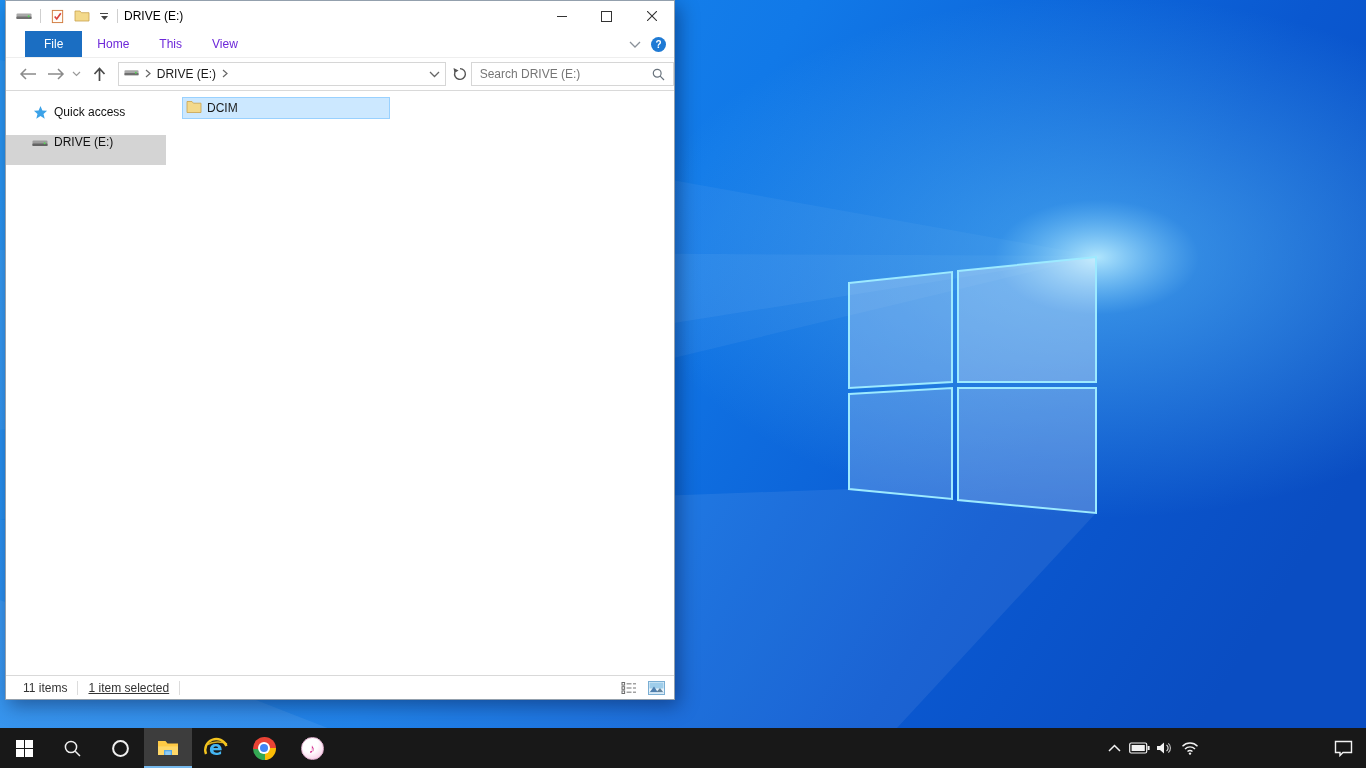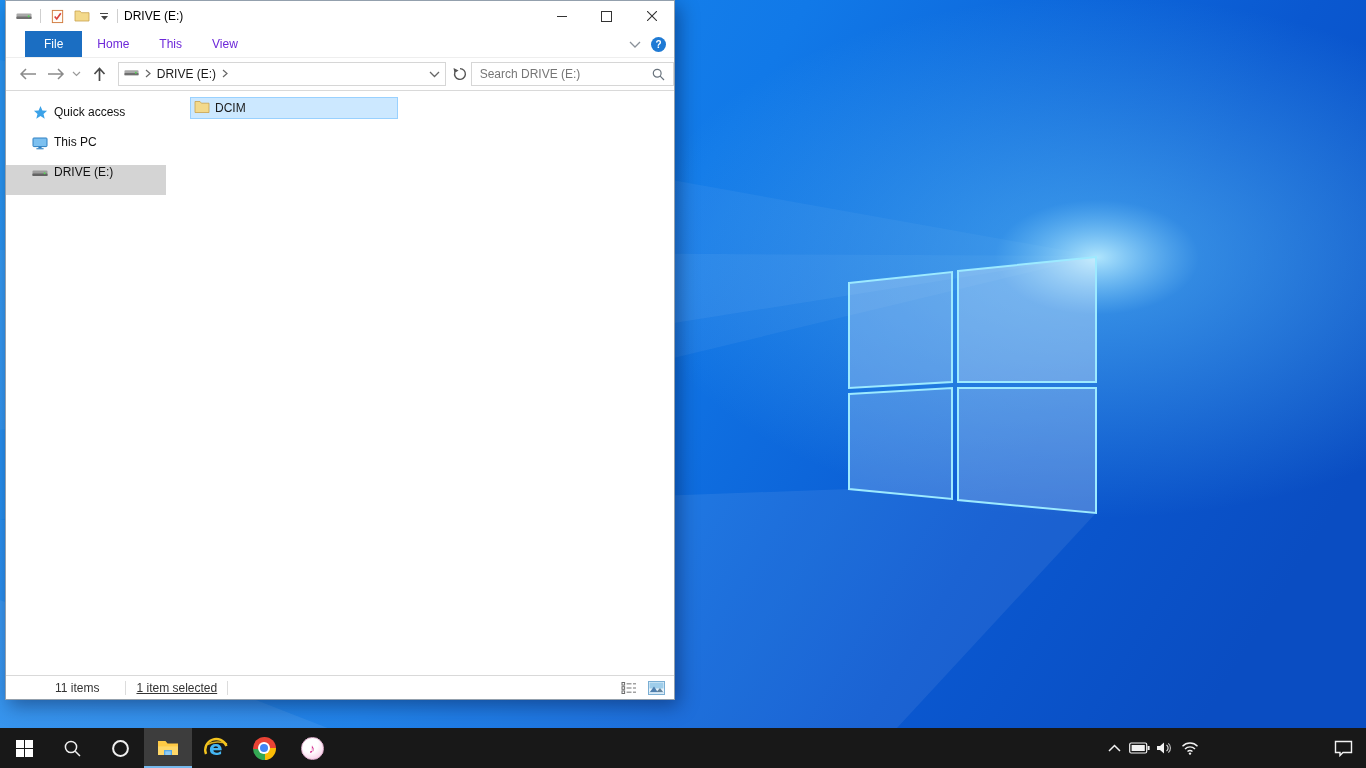--- a/index.html
+++ b/index.html
@@ -52,26 +52,26 @@
     font-size:12px;padding:0 0 0 8px;color:#222;background:transparent;}
   .searchbox input::placeholder{color:#767676;opacity:1;}
   .search-icon{padding:0 8px 0 4px;display:flex;}
   
   .winbody{flex:1;display:flex;min-height:0;}
   .sidebar{width:160px;flex:0 0 auto;padding-top:14px;}
   .side-item{height:30px;display:flex;align-items:flex-start;padding-left:26px;gap:6px;color:#111;}
   .side-item.selected{background:#d4d4d4;}
   .side-item .ico{width:16px;display:flex;justify-content:center;}
   .content{flex:1;position:relative;background:#fff;}
-  .file-item{position:absolute;left:24px;top:6px;width:208px;height:22px;box-sizing:border-box;
+  .file-item{position:absolute;left:16px;top:6px;width:208px;height:22px;box-sizing:border-box;
     background:#cce8ff;border:1px solid #99d1ff;display:flex;align-items:center;gap:5px;padding-left:3px;}
   
   .statusbar{height:23px;border-top:1px solid #d9d9d9;display:flex;align-items:center;
     color:#333;flex:0 0 auto;}
-  .statusbar .txt{padding:0 26px 0 17px;margin-left:32px;}
+  .statusbar .txt{padding:0 10px 0 17px;}
   .statusbar .txt2{padding:0 10px;text-decoration:underline;}
   .status-sep{width:1px;height:14px;background:#dcdcdc;}
   .status-right{margin-left:auto;display:flex;align-items:center;gap:7px;padding-right:8px;}
   .view-btn{display:flex;align-items:center;justify-content:center;width:20px;height:18px;}
   
   .taskbar{position:absolute;left:0;bottom:0;width:1366px;height:40px;background:#181818;z-index:5;
     display:flex;align-items:stretch;}
   .tb-btn{width:48px;display:flex;align-items:center;justify-content:center;position:relative;}
   .tb-btn.active{background:#3d3d3d;}
   .tb-btn.active::after{content:"";position:absolute;left:0;right:0;bottom:0;height:2px;background:#76b9ed;}
@@ -250,30 +250,20 @@
   <div class="winbody">
     <div class="sidebar">
       <div class="side-item">
         <span class="ico">
           <svg width="15" height="15" viewBox="0 0 16 16">
               <path d="M8 1 L10 5.8 L15 6.2 L11.2 9.5 L12.5 14.6 L8 11.8 L3.5 14.6 L4.8 9.5 L1 6.2 L6 5.8 Z" fill="#3ba2e8"></path>
             </svg>
         </span>
         <span>Quick access</span>
       </div>
-      <div class="side-item">
-        <span class="ico">
-          <svg width="16" height="16" viewBox="0 0 16 16">
-              <rect x="1" y="3" width="14" height="8.6" rx="0.8" fill="#7cc0f0" stroke="#2d7fc1" stroke-width="1"></rect>
-              <rect x="6.4" y="11.8" width="3.2" height="1.4" fill="#2d7fc1"></rect>
-              <rect x="4.4" y="13.2" width="7.2" height="1.1" fill="#2d7fc1"></rect>
-            </svg>
-        </span>
-        <span>This PC</span>
-      </div>
       <div class="side-item selected">
         <span class="ico">
           <svg width="16" height="16" viewBox="0 0 16 16">
               <rect x="0.5" y="5.5" width="15" height="5.5" rx="1" fill="#9c9c9c"></rect>
               <rect x="0.5" y="8.6" width="15" height="2.4" rx="0.6" fill="#636363"></rect>
               <circle cx="12.6" cy="8.2" r="1" fill="#55d455"></circle>
             </svg>
         </span>
         <span>DRIVE (E:)</span>
       </div>

